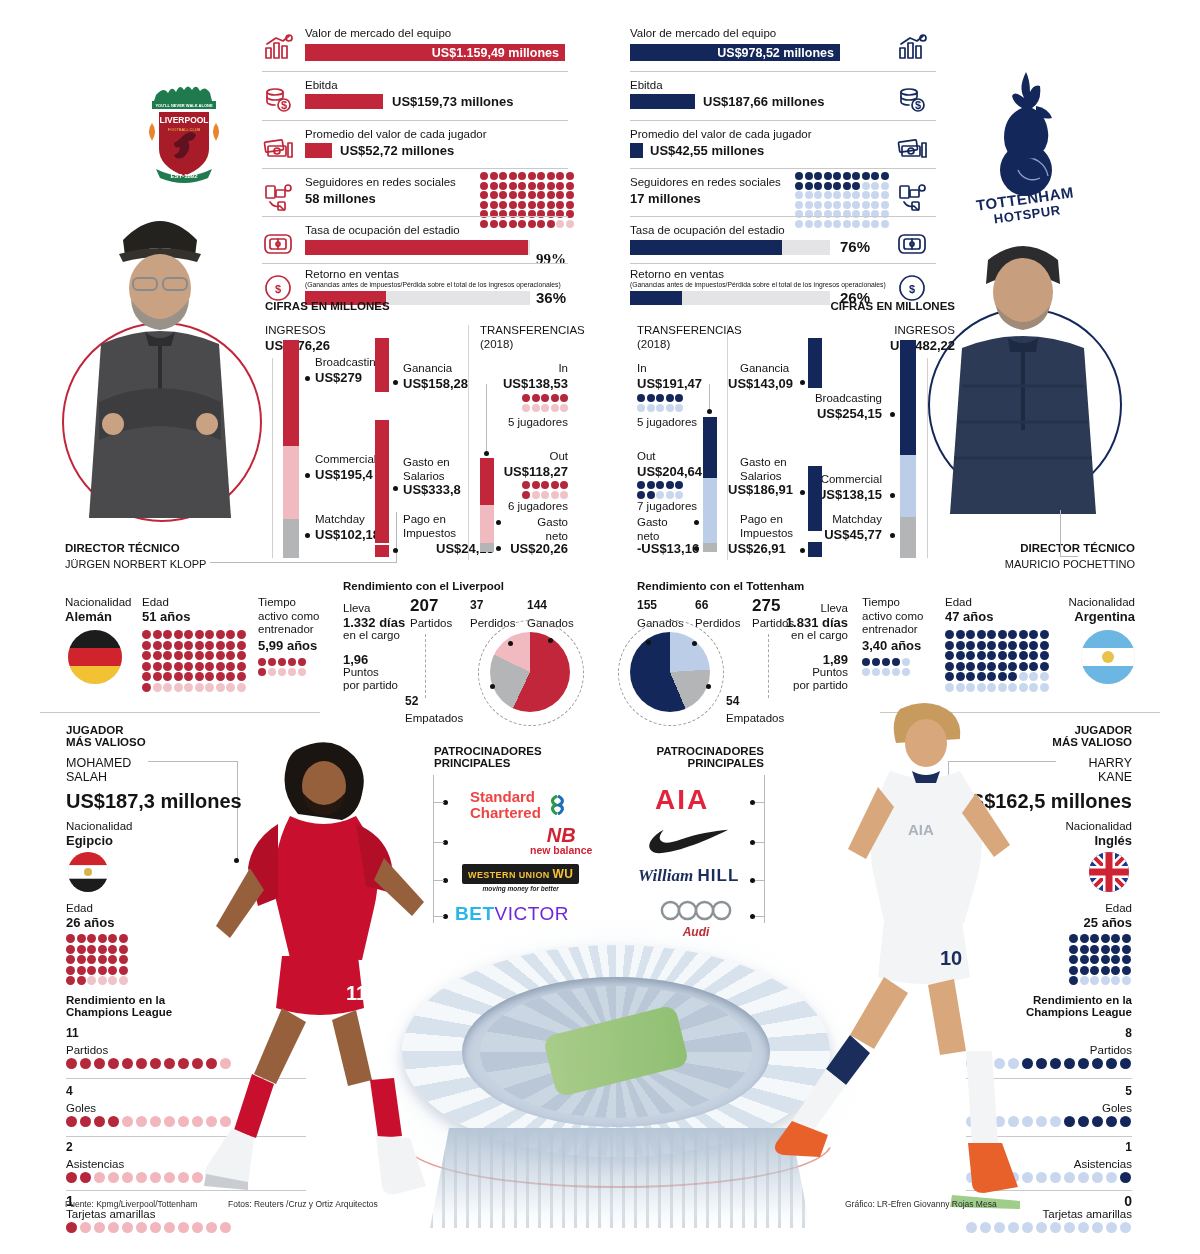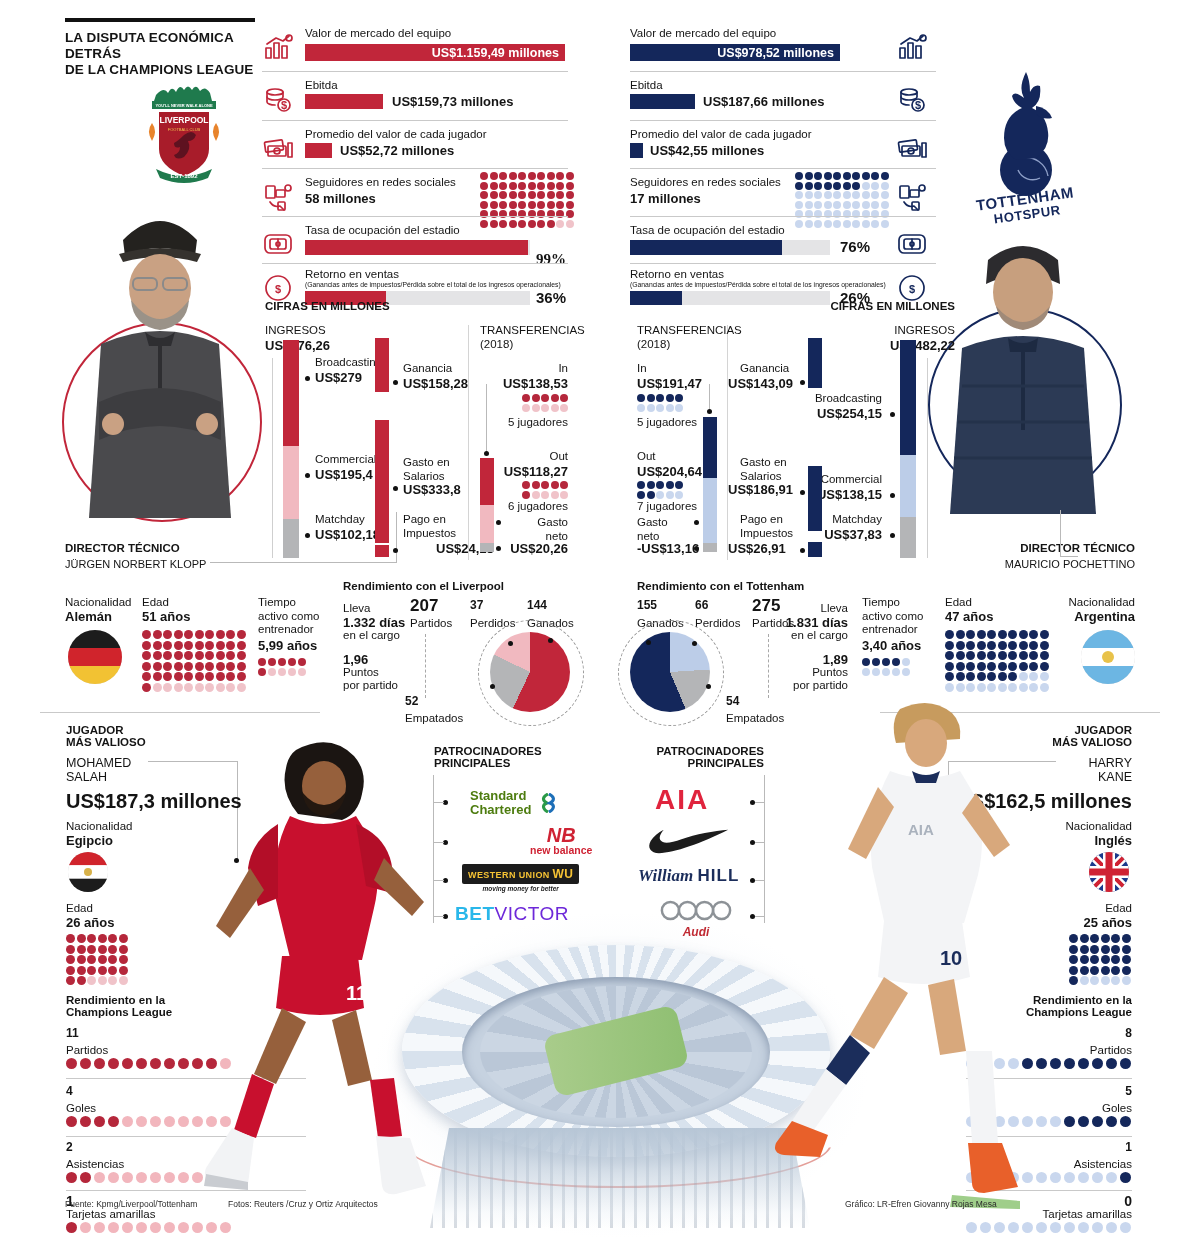--- a/index.html
+++ b/index.html
@@ -33,27 +33,20 @@
   .ic.red .tx{fill:#c1263a;} .ic.navy .tx{fill:#14275b;}
   .flag{position:absolute;border-radius:50%;overflow:hidden;box-shadow:0 0 0 1px #d0d0d0 inset;}
   .credit{font-size:8.5px;color:#2b2b2b;}
   .sponsor{position:absolute;}
 </style>
 </head>
 <body>
 
 <div id="canvas">
 
-  <div class="abs" style="left:65px;top:18px;width:190px;">
-    <div style="height:4px;background:#111;margin-bottom:8px;"></div>
-    <div class="h1">
-      <div>LA DISPUTA ECONÓMICA DETRÁS</div>
-      <div>DE LA CHAMPIONS LEAGUE</div>
-    </div>
-  </div>
 
   <div class="abs" style="left:146px;top:83px;width:76px;height:100px;">
     <svg viewBox="0 0 76 100" style="width:100%;height:100%">
       <path d="M10,12 q8,-9 12,-2 q4,-8 8,-1 q4,-9 8,-2 q4,-7 8,0 q4,-7 8,1 q5,-6 10,2 l2,8 H8 Z" fill="#1f7a4d"></path>
       <rect x="6" y="18" width="64" height="8" fill="#1f7a4d"></rect>
       <text x="38" y="24" font-size="4" fill="#fff" text-anchor="middle" font-weight="bold">YOU'LL NEVER WALK ALONE</text>
       <path d="M12,28 h52 v38 q0,18 -26,28 q-26,-10 -26,-28 Z" fill="#a81c2a" stroke="#fff" stroke-width="2"></path>
       <text x="38" y="40" font-size="8.5" fill="#fff" text-anchor="middle" font-weight="bold">LIVERPOOL</text>
       <text x="38" y="48" font-size="4" fill="#f2c14e" text-anchor="middle">FOOTBALL CLUB</text>
       <path d="M38,52 q8,-6 12,0 q-2,6 -8,6 q4,8 -4,16 q-8,4 -10,-2 q6,-2 6,-8 q-6,2 -6,-4 q4,-2 10,-8" fill="#5e1220"></path>
@@ -517,21 +510,21 @@
       <div style="background: rgb(180, 181, 183); height: 18.7%;"></div>
     </div>
     <div class="dotm" style="left:890px;top:412px;"></div>
     <div class="abs lbl r" style="left:790px;top:392px;width:92px;">Broadcasting</div>
     <div class="abs val r" style="left:790px;top:406px;width:92px;">US$254,15</div>
     <div class="dotm" style="left:890px;top:493px;"></div>
     <div class="abs lbl r" style="left:790px;top:473px;width:92px;">Commercial</div>
     <div class="abs val r" style="left:790px;top:487px;width:92px;">US$138,15</div>
     <div class="dotm" style="left:890px;top:533px;"></div>
     <div class="abs lbl r" style="left:790px;top:513px;width:92px;">Matchday</div>
-    <div class="abs val r" style="left:790px;top:527px;width:92px;">US$37,83</div>
+    <div class="abs val r" style="left:790px;top:527px;width:92px;">US$45,77</div>
 
     <div class="barv" style="left: 808px; top: 338px; background: rgb(20, 39, 91); width: 14px; height: 50px;"></div>
     <div class="dotm" style="left:800px;top:380px;"></div>
     <div class="abs lbl" style="left:740px;top:362px;">Ganancia</div>
     <div class="abs val" style="left:728px;top:376px;">US$143,09</div>
 
     <div class="barv" style="left: 808px; top: 466px; background: rgb(20, 39, 91); width: 14px; height: 65px;"></div>
     <div class="dotm" style="left:800px;top:490px;"></div>
     <div class="abs lbl" style="left:740px;top:456px;">
       <div>Gasto en</div>
@@ -1126,21 +1119,21 @@
     <div class="vline" style="left:433px;top:775px;height:148px;"></div>
     <div class="dotm" style="left:443px;top:800px;"></div>
       <div class="hline" style="left:434px;top:802px;width:10px;"></div>
     <div class="dotm" style="left:443px;top:840px;"></div>
       <div class="hline" style="left:434px;top:842px;width:10px;"></div>
     <div class="dotm" style="left:443px;top:878px;"></div>
       <div class="hline" style="left:434px;top:880px;width:10px;"></div>
     <div class="dotm" style="left:443px;top:914px;"></div>
       <div class="hline" style="left:434px;top:916px;width:10px;"></div>
     <div class="sponsor" style="left:470px;top:789px;">
-      <span style="color:#4d7c0f;font-size:13px;font-weight:700;line-height:1.05;display:inline-block;vertical-align:middle;"><span>Standard</span><br><span>Chartered</span></span>
+      <span style="color:#ef4444;font-size:15px;font-weight:700;line-height:1.05;display:inline-block;vertical-align:middle;"><span>Standard</span><br><span>Chartered</span></span>
       <svg viewBox="0 0 20 22" style="width:18px;height:20px;vertical-align:middle;margin-left:3px;">
           <path d="M10,1 C4,4 3,8 9,11 C3,13 4,18 10,21" stroke="#2a9a47" stroke-width="3.4" fill="none"></path>
           <path d="M11,1 C17,4 18,8 12,11 C18,13 17,18 11,21" stroke="#1d6fb8" stroke-width="3.4" fill="none"></path>
         </svg>
     </div>
     <div class="sponsor" style="left:482px;top:826px;text-align:center;margin-left:48px;">
       <div style="color:#cf2233;font-size:20px;font-weight:700;font-style:italic;line-height:.9;">NB</div>
       <div style="color:#cf2233;font-size:10.5px;font-weight:700;">new balance</div>
     </div>
     <div class="sponsor" style="left:462px;top:864px;">

